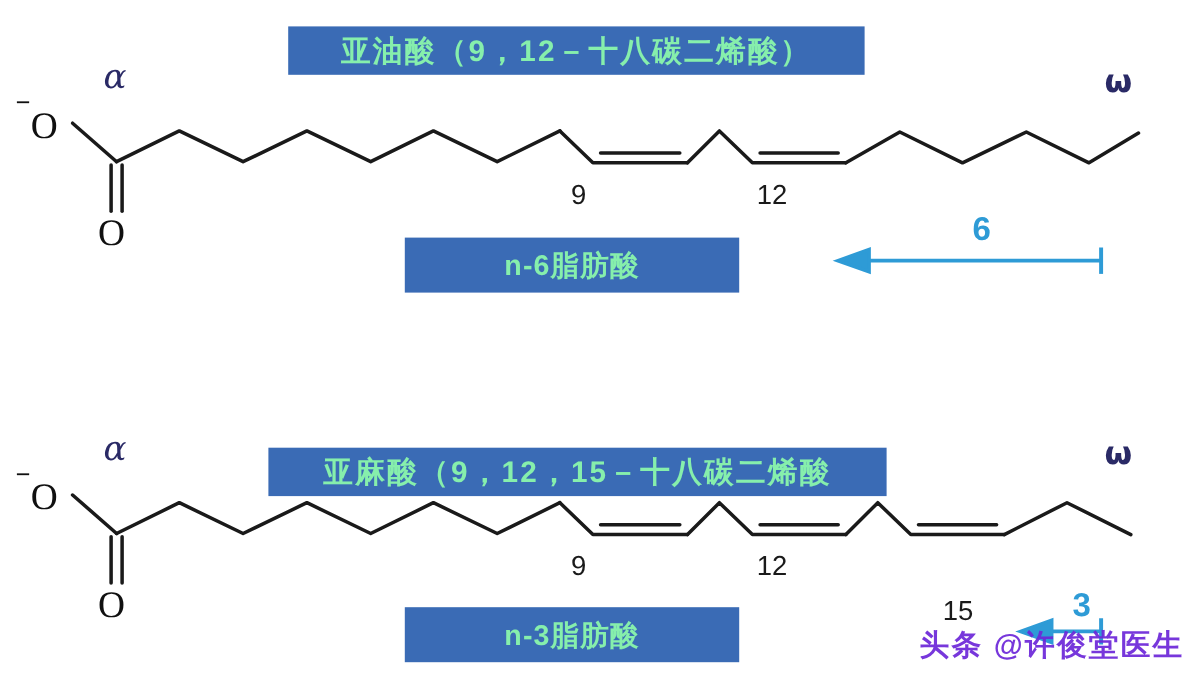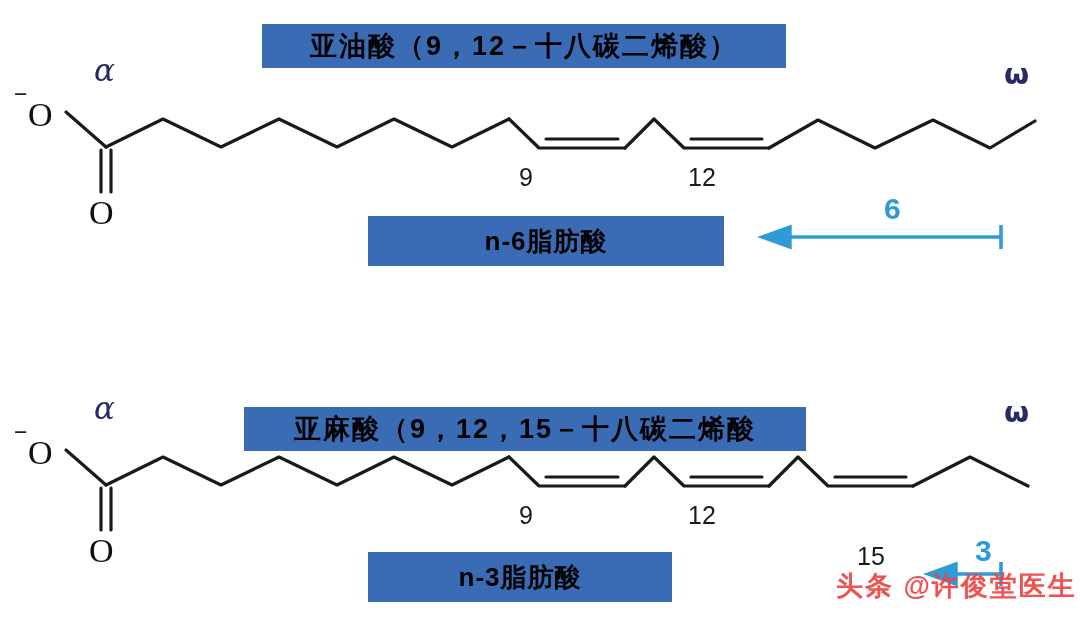--- a/index.html
+++ b/index.html
@@ -13,21 +13,21 @@
   #stage {
     position: relative;
     width: 1080px;
     height: 627px;
     background: #ffffff;
     overflow: hidden;
   }
   .banner {
     position: absolute;
     background: #3A6BB5;
-    color: #000000;
+    color: #86efac;
     font-family: "Liberation Sans", sans-serif;
     font-weight: bold;
     display: flex;
     align-items: center;
     justify-content: center;
     letter-spacing: 1px;
     white-space: nowrap;
     box-sizing: border-box;
   }
   .banner-title {
@@ -77,21 +77,21 @@
   .nlabel {
     position: absolute;
     color: #2E9BD6;
     font-family: "Liberation Sans", sans-serif;
     font-size: 30px;
     font-weight: bold;
     line-height: 1;
   }
   .watermark {
     position: absolute;
-    color: #ef4444;
+    color: #6d28d9;
     font-family: "Liberation Sans", sans-serif;
     font-size: 27px;
     font-weight: bold;
     letter-spacing: 2px;
     white-space: nowrap;
     opacity: 0.93;
   }
   svg.chain {
     position: absolute;
     left: 0;
@@ -137,21 +137,21 @@
       <path d="M 691,139 L 762,139"></path>
 
       <path d="M 769,148 L 818,120 L 875,148 L 933,120 L 990,148 L 1035,121"></path>
     </g>
   </svg>
 
   <div class="poslabel" style="left:519px; top:165px;">9</div>
 
   <div class="poslabel" style="left:688px; top:165px;">12</div>
 
-  <div class="banner banner-sub" style="left:368px; top:216px; width:356px; height:50px;">
+  <div class="banner banner-sub" style="left:368px; top:216px; width:304px; height:50px;">
     <span>n-6脂肪酸</span>
   </div>
 
   <div class="nlabel" style="left:884px; top:194px;">6</div>
 
   <svg class="chain" width="1080" height="627">
     <g stroke="#2E9BD6" stroke-width="3.4" fill="#2E9BD6">
       <line x1="782" y1="237" x2="1002" y2="237"></line>
       <polygon points="762,237 790,227 790,247"></polygon>
       <line x1="1001" y1="225" x2="1001" y2="249" stroke-width="3.6"></line>

